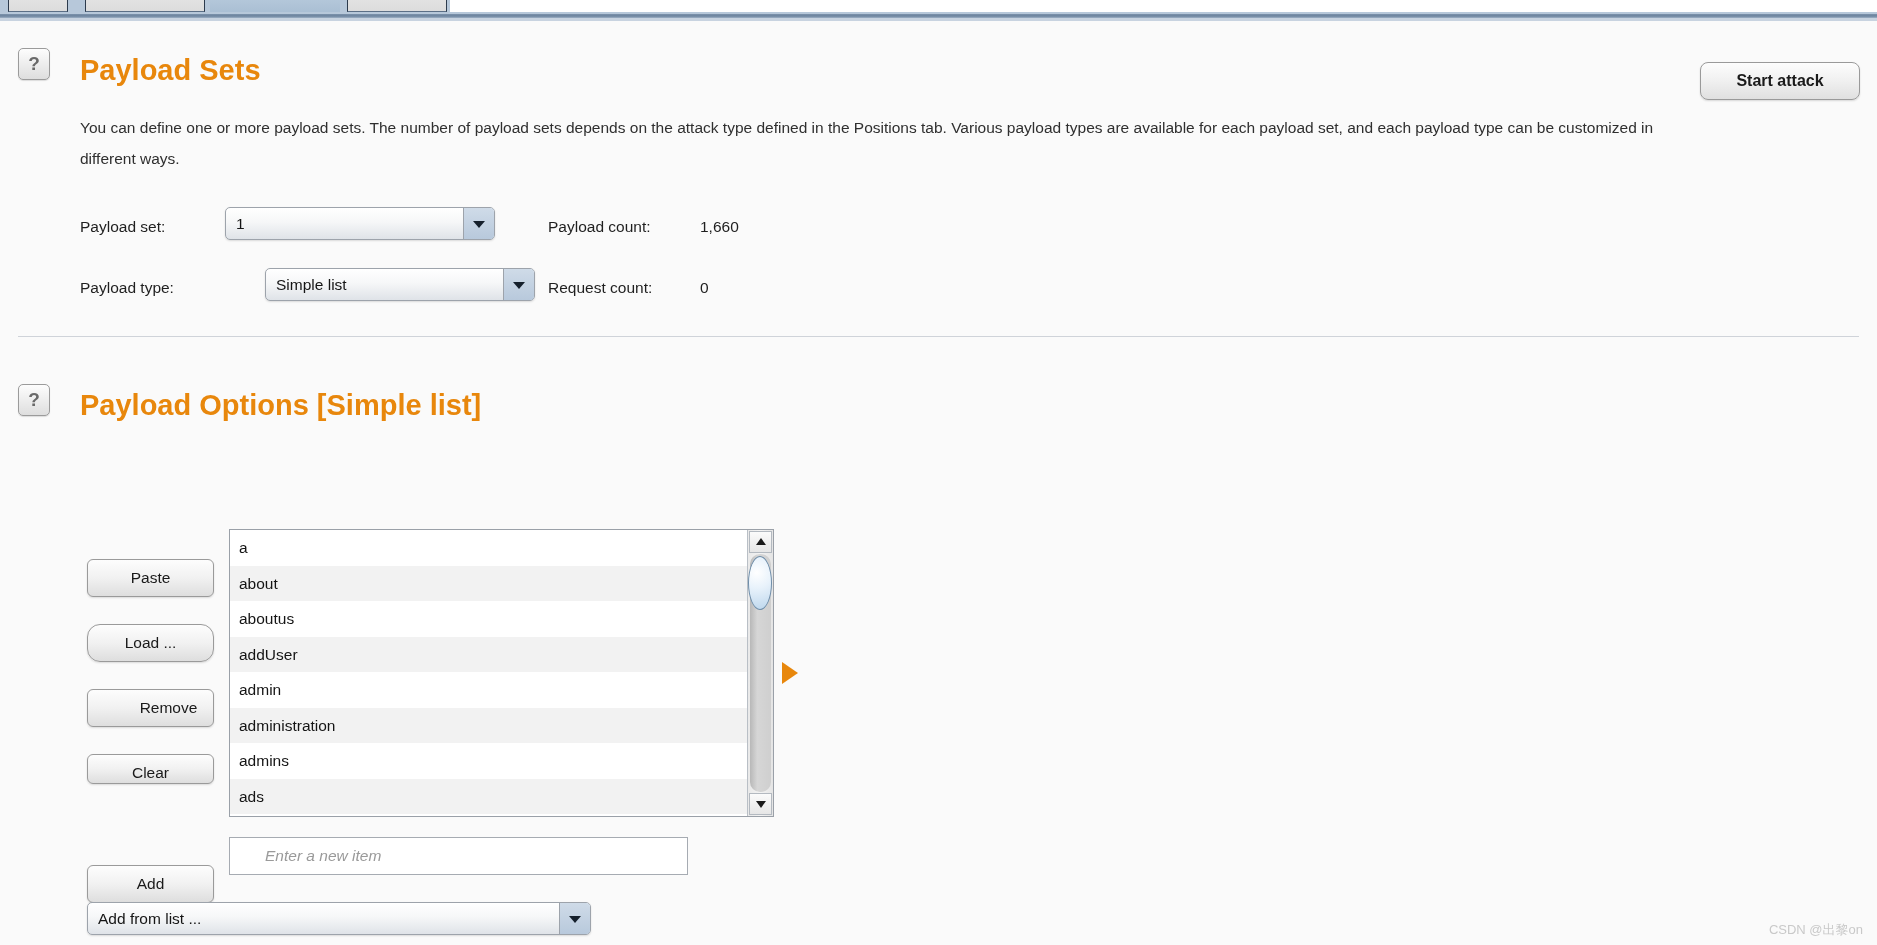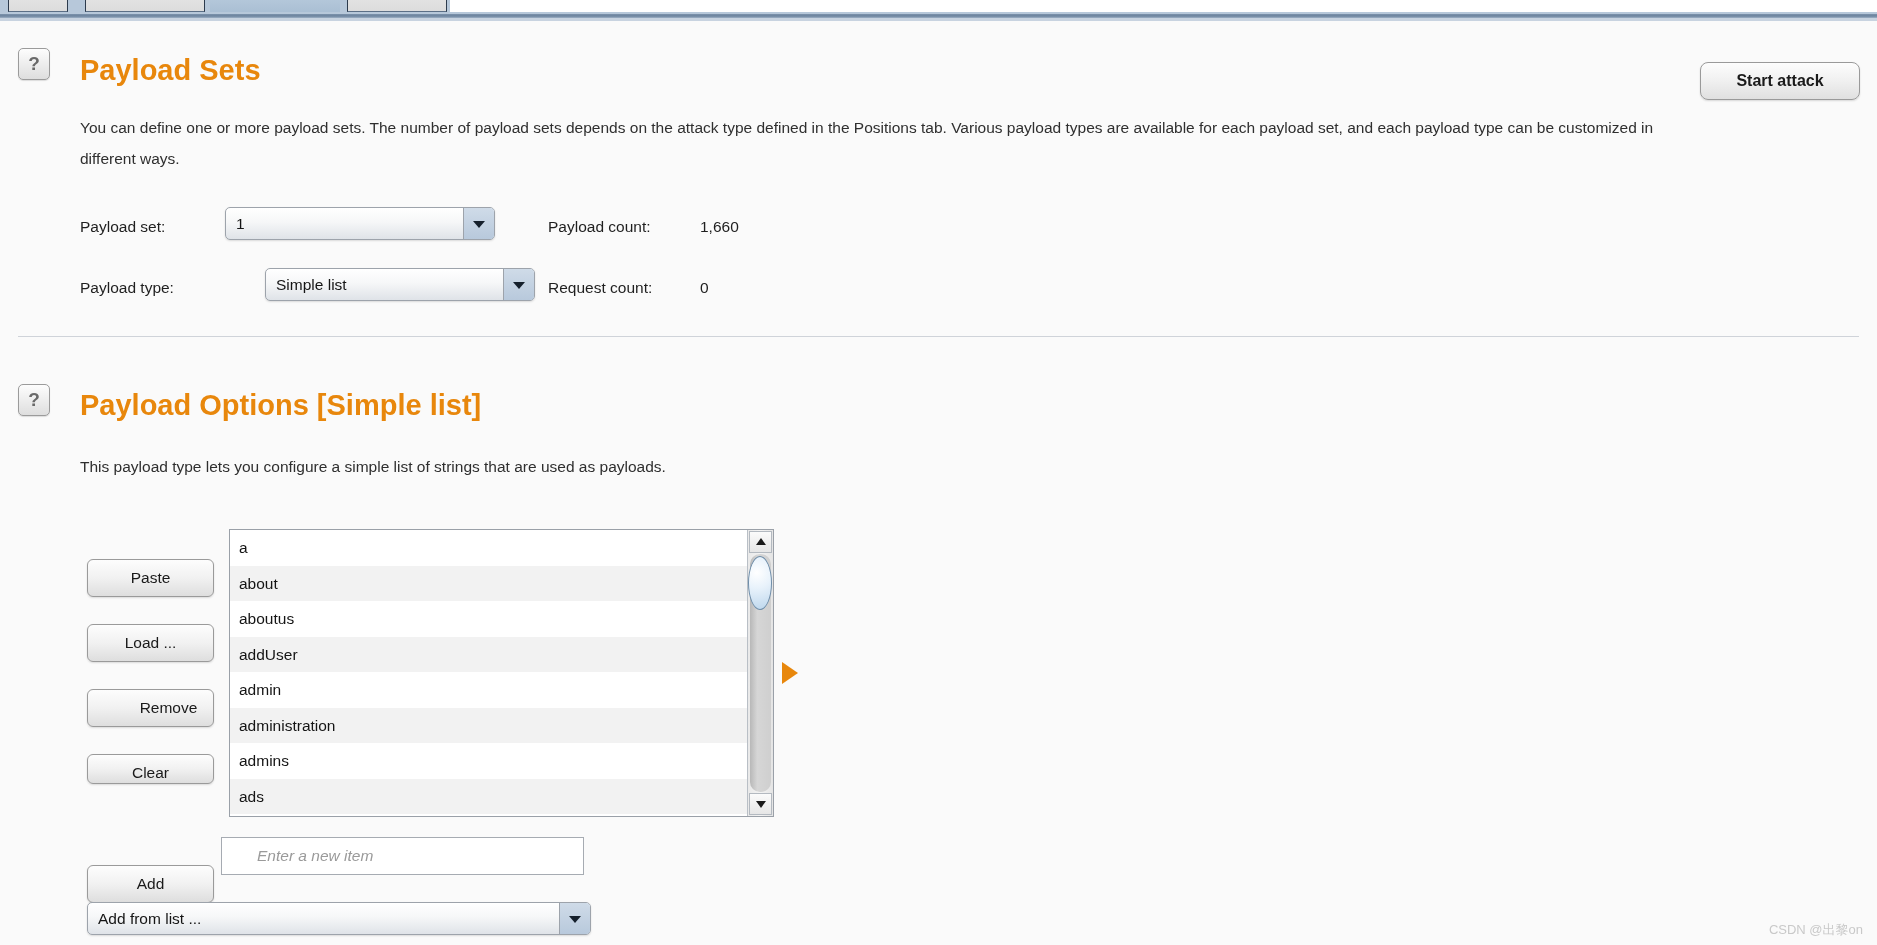--- a/index.html
+++ b/index.html
@@ -287,24 +287,23 @@
 
   <div class="fld-label" style="left:548px; top:258px;">Request count:</div>
   <div class="fld-label" style="left:700px; top:258px;">0</div>
 
   <div class="divider" style="left:18px; top:315px; width:1841px;"></div>
 
   <div class="help-btn" style="left:18px; top:363px;">?</div>
 
   <div class="sec-title" style="left:80px; top:368px;">Payload Options [Simple list]</div>
 
-  <div class="sec-desc" style="left:80px; top:430px; width:1610px;">This payload type lets you configure a simple list of strings that are used as payloads.</div>
 
   <div class="btn" style="left:87px; top:510px; width:127px; height:38px; line-height:36px;">Paste</div>
-  <div class="btn" style="left:87px; top:575px; width:127px; height:38px; line-height:36px;">Load ...</div>
+  <div class="btn" style="left:87px; top:575px; width:127px; height:38px; line-height:36px;border-radius:13px;">Load ...</div>
   <div class="btn" style="left:87px; top:640px; width:127px; height:38px; line-height:36px;padding-left:36px;">Remove</div>
   <div class="btn" style="left:87px; top:705px; width:127px; height:30px; line-height:36px;">Clear</div>
 
   <div class="listbox" style="left:229px; top:508px; width:545px; height:288px;">
     <div class="row">a</div>
     <div class="row alt">about</div>
     <div class="row">aboutus</div>
     <div class="row alt">addUser</div>
     <div class="row">admin</div>
     <div class="row alt">administration</div>
@@ -316,21 +315,21 @@
       <div class="arr up"></div>
       <div class="arr dn"></div>
       <div class="thumb"></div>
     </div>
   </div>
 
   <div class="play-marker" style="left:782px; top:641px;"></div>
 
   <div class="btn" style="left:87px; top:816px; width:127px; height:38px; line-height:36px;">Add</div>
 
-  <input class="textinput" style="left: 221px; top: 816px; width: 363px; height: 38px; padding-left: 35px;" placeholder="Enter a new item">
+  <input class="textinput" style="left: 229px; top: 816px; width: 459px; height: 38px; padding-left: 35px;" placeholder="Enter a new item">
 
   <div class="combo" style="left:87px; top:881px; width:504px;">
     <span class="val">Add from list ...</span>
     <span class="arrowbox"></span>
   </div>
 
   <div class="watermark">CSDN @出黎on</div>
 
 </div>
 

